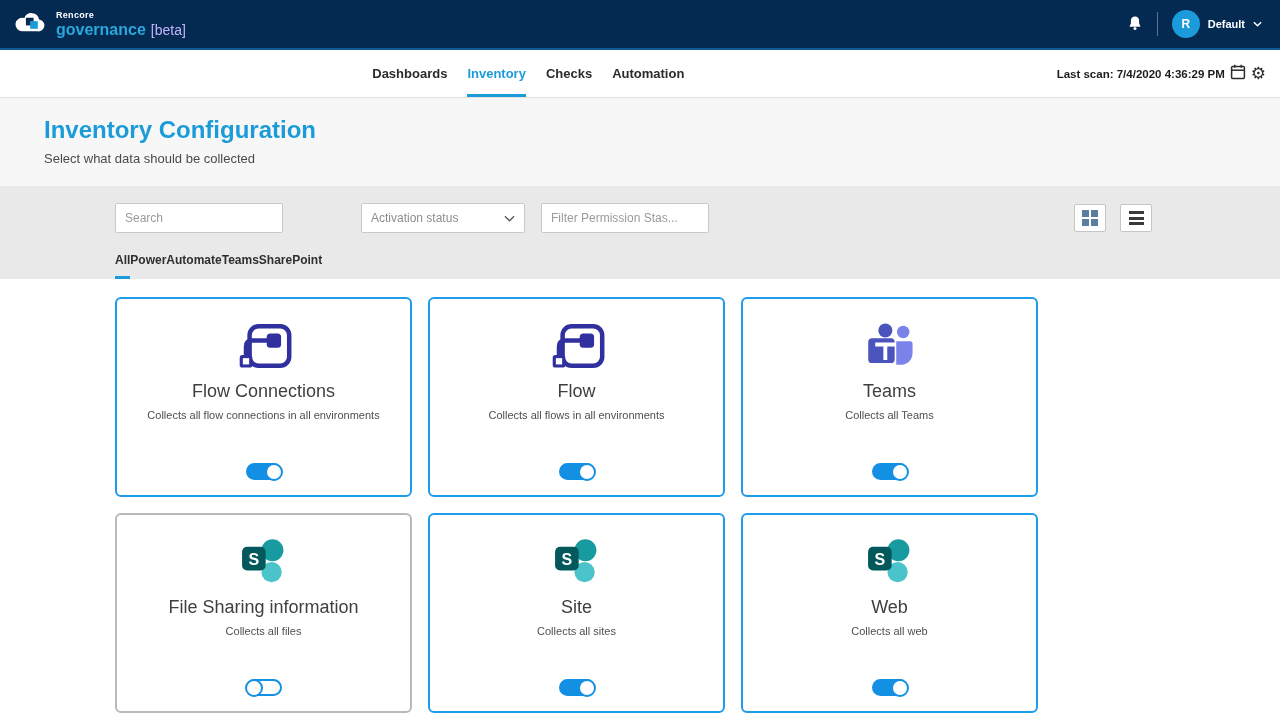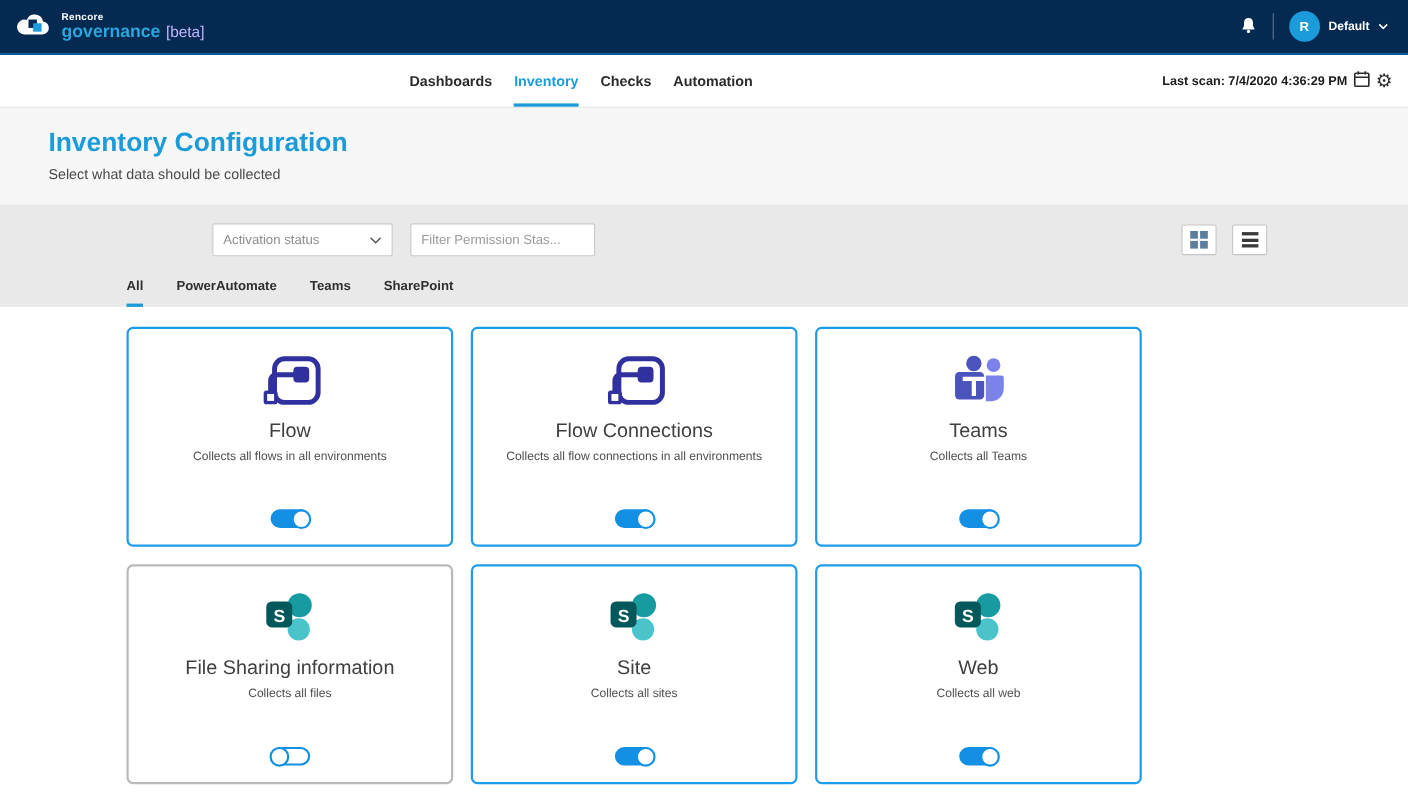--- a/index.html
+++ b/index.html
@@ -48,21 +48,21 @@
   .select-box { width:164px; height:30px; background:#fff; border:1px solid #c9c9c9; border-radius:2px; margin-left:78px; display:flex; align-items:center; justify-content:space-between; padding:0 9px; cursor:pointer; }
   .select-label { font-size:12px; color:#8d8d8d; }
   .select-box .chev { color:#555; }
   .perm-input { width:168px; margin-left:16px; }
   .view-toggles { margin-left:auto; display:flex; gap:14px; }
   .view-btn { width:32px; height:28px; background:#fff; border:1px solid #c6c6c6; border-radius:2px; display:flex; align-items:center; justify-content:center; cursor:pointer; }
   .grid-glyph { display:grid; grid-template-columns:7px 7px; grid-template-rows:7px 7px; gap:2px; }
   .grid-glyph span { background:#5b7d9e; }
   .list-glyph { display:flex; flex-direction:column; gap:2.5px; }
   .list-glyph span { width:15px; height:3px; background:#3a3a3a; }
-  .category-tabs { display:flex; gap:30px; margin:20px 0 0 115px; }
+  .category-tabs { display:flex; margin:20px 0 0 115px; }
   .cat-tab { font-size:12px; font-weight:700; color:#2f2f2f; padding-bottom:9px; border-bottom:3px solid transparent; cursor:pointer; }
   .cat-tab.active { border-bottom-color:#1b9bd9; }
 
   
   .cards-section { background:#fff; padding:18px 0 24px 115px; }
   .cards-grid { display:grid; grid-template-columns:repeat(3, 297px); gap:16px; }
   .card { height:200px; background:#fff; border:2px solid #b9b9b9; border-radius:6px; display:flex; flex-direction:column; align-items:center; text-align:center; padding:20px 14px 15px; }
   .card.enabled { border-color:#1e9ce9; }
   .card-icon { height:54px; display:flex; align-items:center; }
   .card-title { font-size:18px; color:#3f3f3f; margin-top:8px; }
@@ -144,20 +144,21 @@
   </div>
 </nav>
 
 <section class="page-header">
   <h1 class="page-title">Inventory Configuration</h1>
   <div class="page-subtitle">Select what data should be collected</div>
 </section>
 
 <section class="filter-bar">
   <div class="filter-row">
+    <input class="tb search-input" placeholder="Search" style="">
     <div class="select-box">
       <span class="select-label">Activation status</span>
       <span class="chev">
         <svg viewBox="0 0 12 7" width="11" height="7">
             <path d="M1 1 L6 6 L11 1" fill="none" stroke="currentColor" stroke-width="1.4"></path>
           </svg>
       </span>
     </div>
     <input class="tb perm-input" placeholder="Filter Permission Stas..." style="">
     <div class="view-toggles">
@@ -192,40 +193,40 @@
     <div class="card-icon flow">
       <svg viewBox="0 0 64 60" width="58" height="54">
         <rect x="16" y="8" width="44" height="44" rx="10" fill="none" stroke="#30309e" stroke-width="5"></rect>
         <path d="M12 46 L12 31 Q12 24 19 24 L38 24" fill="none" stroke="#30309e" stroke-width="5"></path>
         <rect x="5" y="40" width="14" height="14" rx="3" fill="#30309e"></rect>
         <rect x="8.5" y="43.5" width="7" height="7" fill="#fff"></rect>
         <rect x="35" y="16" width="16" height="16" rx="4" fill="#30309e"></rect>
       </svg>
     </div>
 
-    <div class="card-title">Flow</div>
-    <div class="card-description">Collects all flows in all environments</div>
+    <div class="card-title">Flow Connections</div>
+    <div class="card-description">Collects all flow connections in all environments</div>
     <div class="toggle">
           <span class="knob"></span>
         </div>
   </div>
 
   <div class="card enabled">
     <div class="card-icon flow">
       <svg viewBox="0 0 64 60" width="58" height="54">
         <rect x="16" y="8" width="44" height="44" rx="10" fill="none" stroke="#30309e" stroke-width="5"></rect>
         <path d="M12 46 L12 31 Q12 24 19 24 L38 24" fill="none" stroke="#30309e" stroke-width="5"></path>
         <rect x="5" y="40" width="14" height="14" rx="3" fill="#30309e"></rect>
         <rect x="8.5" y="43.5" width="7" height="7" fill="#fff"></rect>
         <rect x="35" y="16" width="16" height="16" rx="4" fill="#30309e"></rect>
       </svg>
     </div>
 
-    <div class="card-title">Flow Connections</div>
-    <div class="card-description">Collects all flow connections in all environments</div>
+    <div class="card-title">Flow</div>
+    <div class="card-description">Collects all flows in all environments</div>
     <div class="toggle">
           <span class="knob"></span>
         </div>
   </div>
 
   <div class="card enabled">
 
     <div class="card-icon teams">
       <svg viewBox="0 0 72 60" width="56" height="48">
         <circle cx="53" cy="12" r="8" fill="#7b83eb"></circle>

